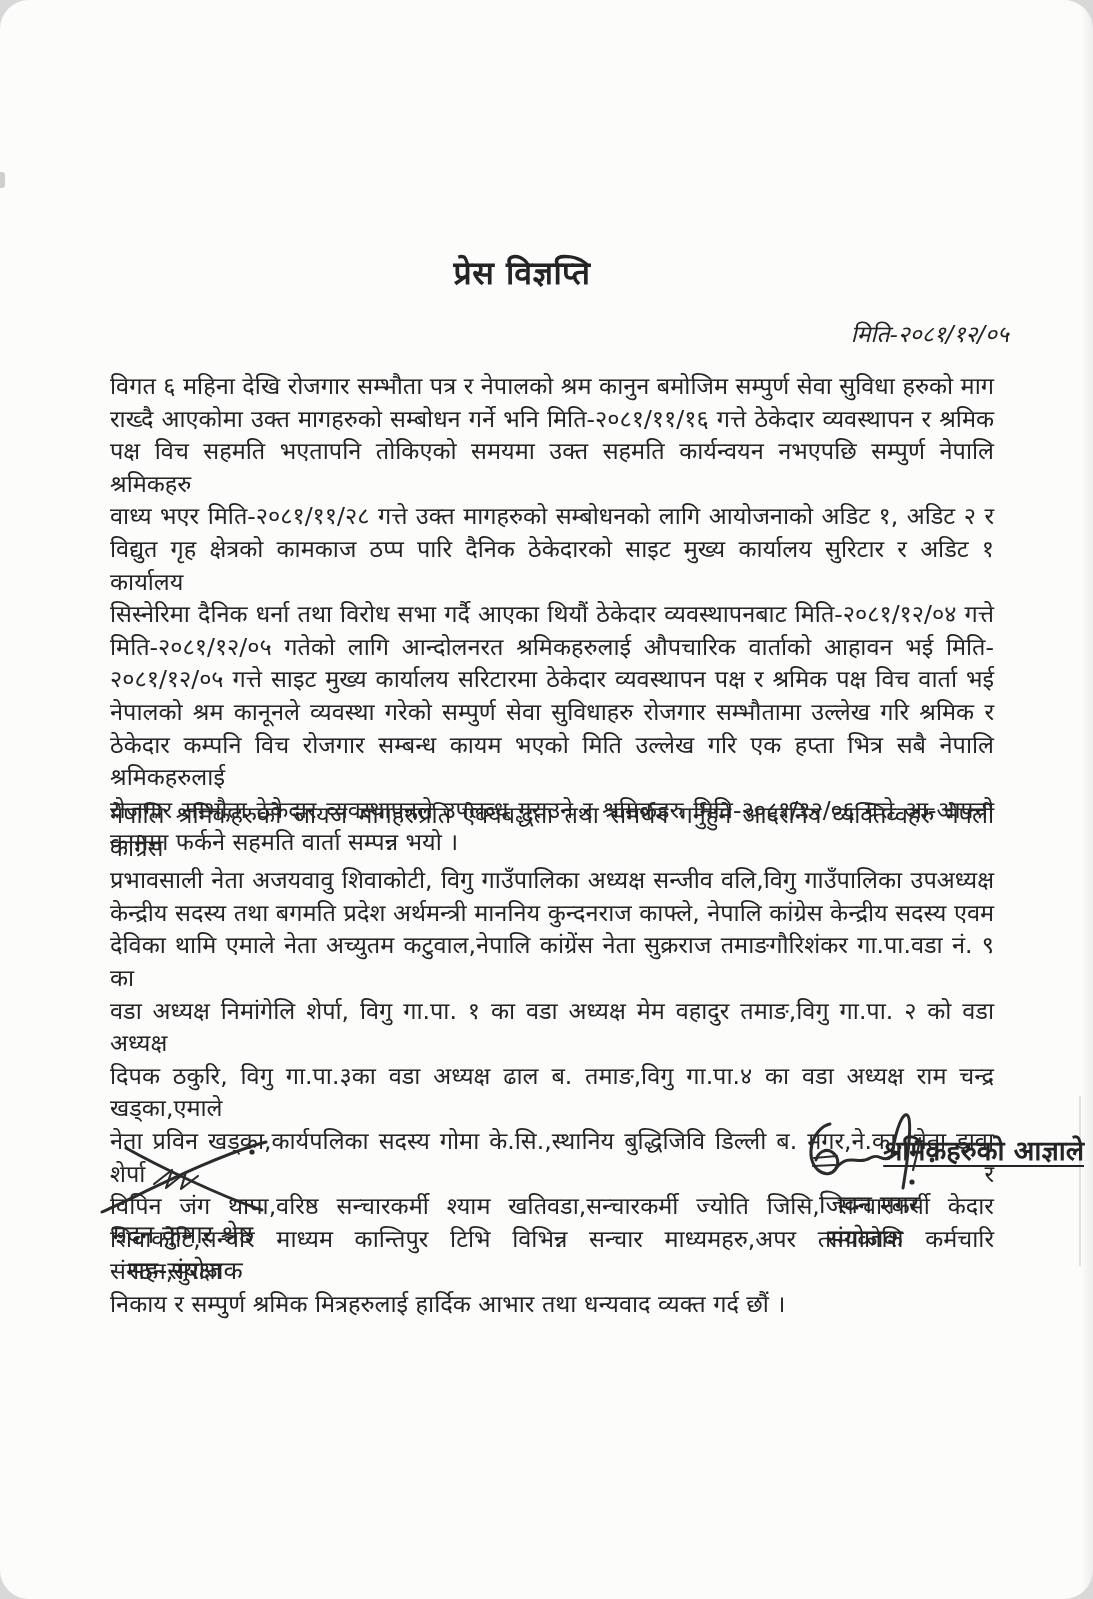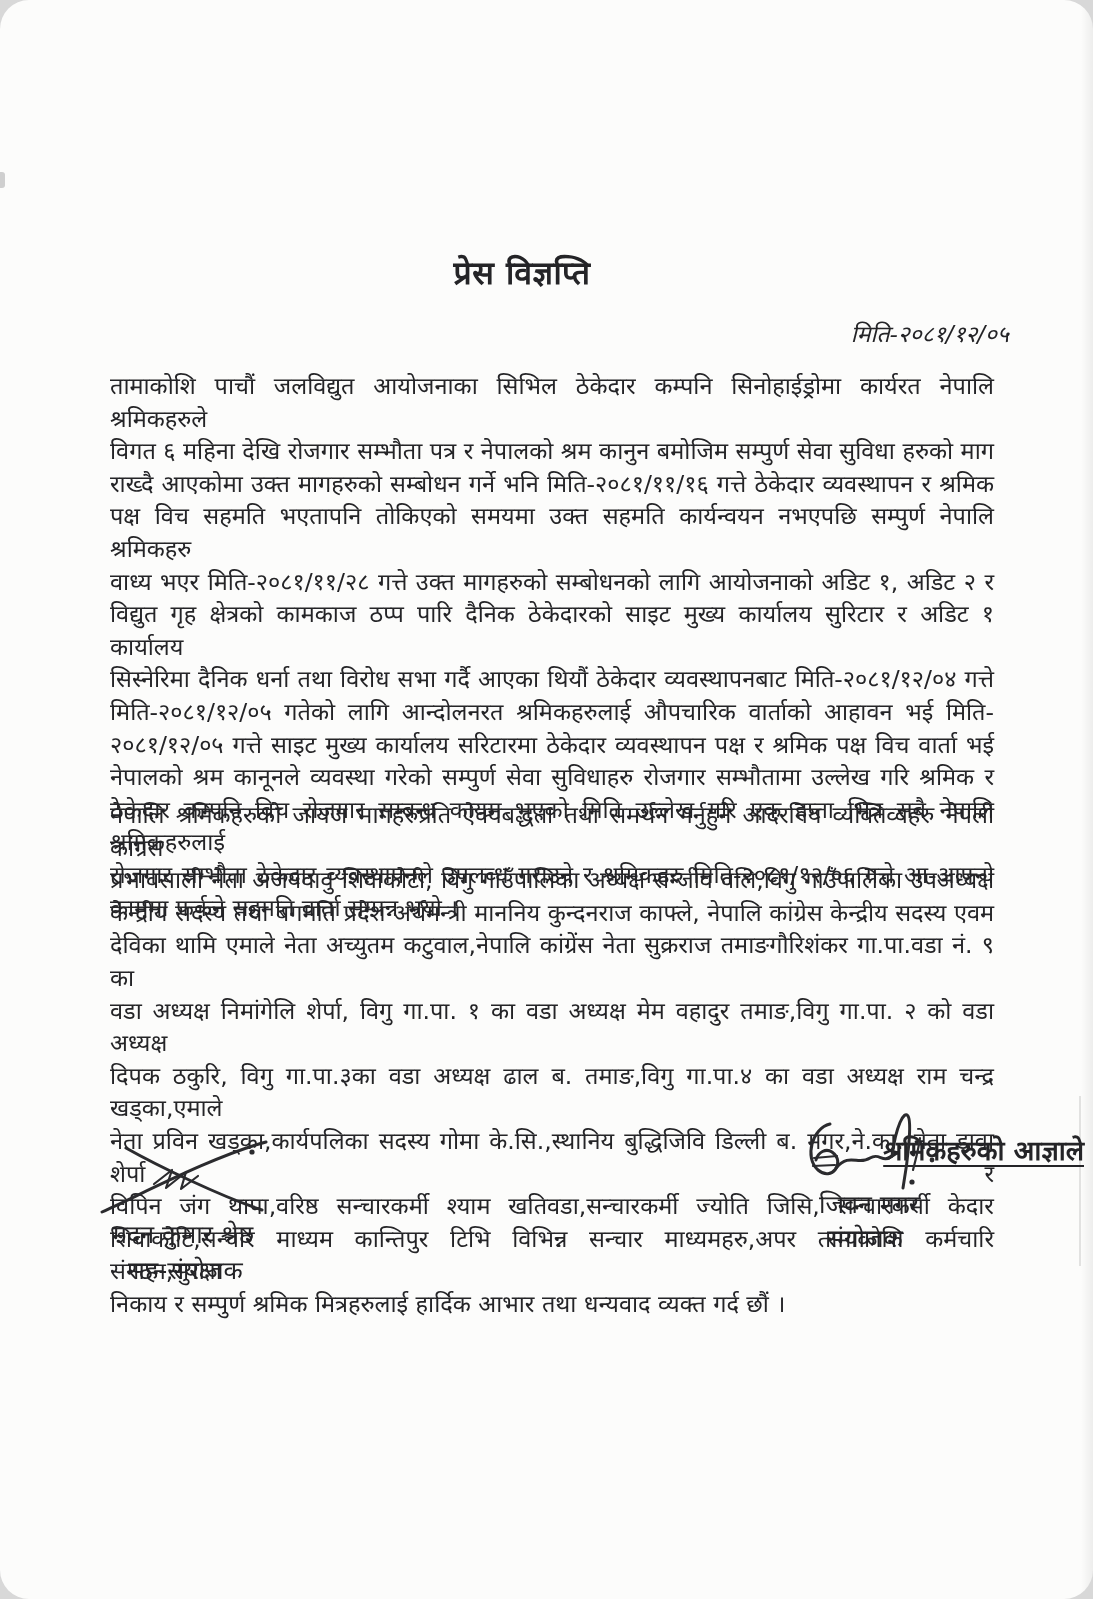--- a/index.html
+++ b/index.html
@@ -94,21 +94,20 @@
 
   <div class="artifact-left"></div>
   <div class="edge-shadow"></div>
   <div class="fold-line"></div>
 
   <div class="doc-title">प्रेस विज्ञप्ति</div>
 
   <div class="date-line">मिति-२०८१/१२/०५</div>
 
   <div class="para para-1">
-      <div class="line">तामाकोशि पाचौं जलविद्युत आयोजनाका सिभिल ठेकेदार कम्पनि सिनोहाईड्रोमा कार्यरत नेपालि श्रमिकहरुले</div>
       <div class="line">विगत ६ महिना देखि रोजगार सम्भौता पत्र र नेपालको श्रम कानुन बमोजिम सम्पुर्ण सेवा सुविधा हरुको माग</div>
       <div class="line">राख्दै आएकोमा उक्त मागहरुको सम्बोधन गर्ने भनि मिति-२०८१/११/१६ गत्ते ठेकेदार व्यवस्थापन र श्रमिक</div>
       <div class="line">पक्ष विच सहमति भएतापनि तोकिएको समयमा उक्त सहमति कार्यन्वयन नभएपछि सम्पुर्ण नेपालि श्रमिकहरु</div>
       <div class="line">वाध्य भएर मिति-२०८१/११/२८ गत्ते उक्त मागहरुको सम्बोधनको लागि आयोजनाको अडिट १, अडिट २ र</div>
       <div class="line">विद्युत गृह क्षेत्रको कामकाज ठप्प पारि दैनिक ठेकेदारको साइट मुख्य कार्यालय सुरिटार र अडिट १ कार्यालय</div>
       <div class="line">सिस्नेरिमा दैनिक धर्ना तथा विरोध सभा गर्दै आएका थियौं ठेकेदार व्यवस्थापनबाट मिति-२०८१/१२/०४ गत्ते</div>
       <div class="line">मिति-२०८१/१२/०५ गतेको लागि आन्दोलनरत श्रमिकहरुलाई औपचारिक वार्ताको आहावन भई मिति-</div>
       <div class="line">२०८१/१२/०५ गत्ते साइट मुख्य कार्यालय सरिटारमा ठेकेदार व्यवस्थापन पक्ष र श्रमिक पक्ष विच वार्ता भई</div>
       <div class="line">नेपालको श्रम कानूनले व्यवस्था गरेको सम्पुर्ण सेवा सुविधाहरु रोजगार सम्भौतामा उल्लेख गरि श्रमिक र</div>
       <div class="line">ठेकेदार कम्पनि विच रोजगार सम्बन्ध कायम भएको मिति उल्लेख गरि एक हप्ता भित्र सबै नेपालि श्रमिकहरुलाई</div>

